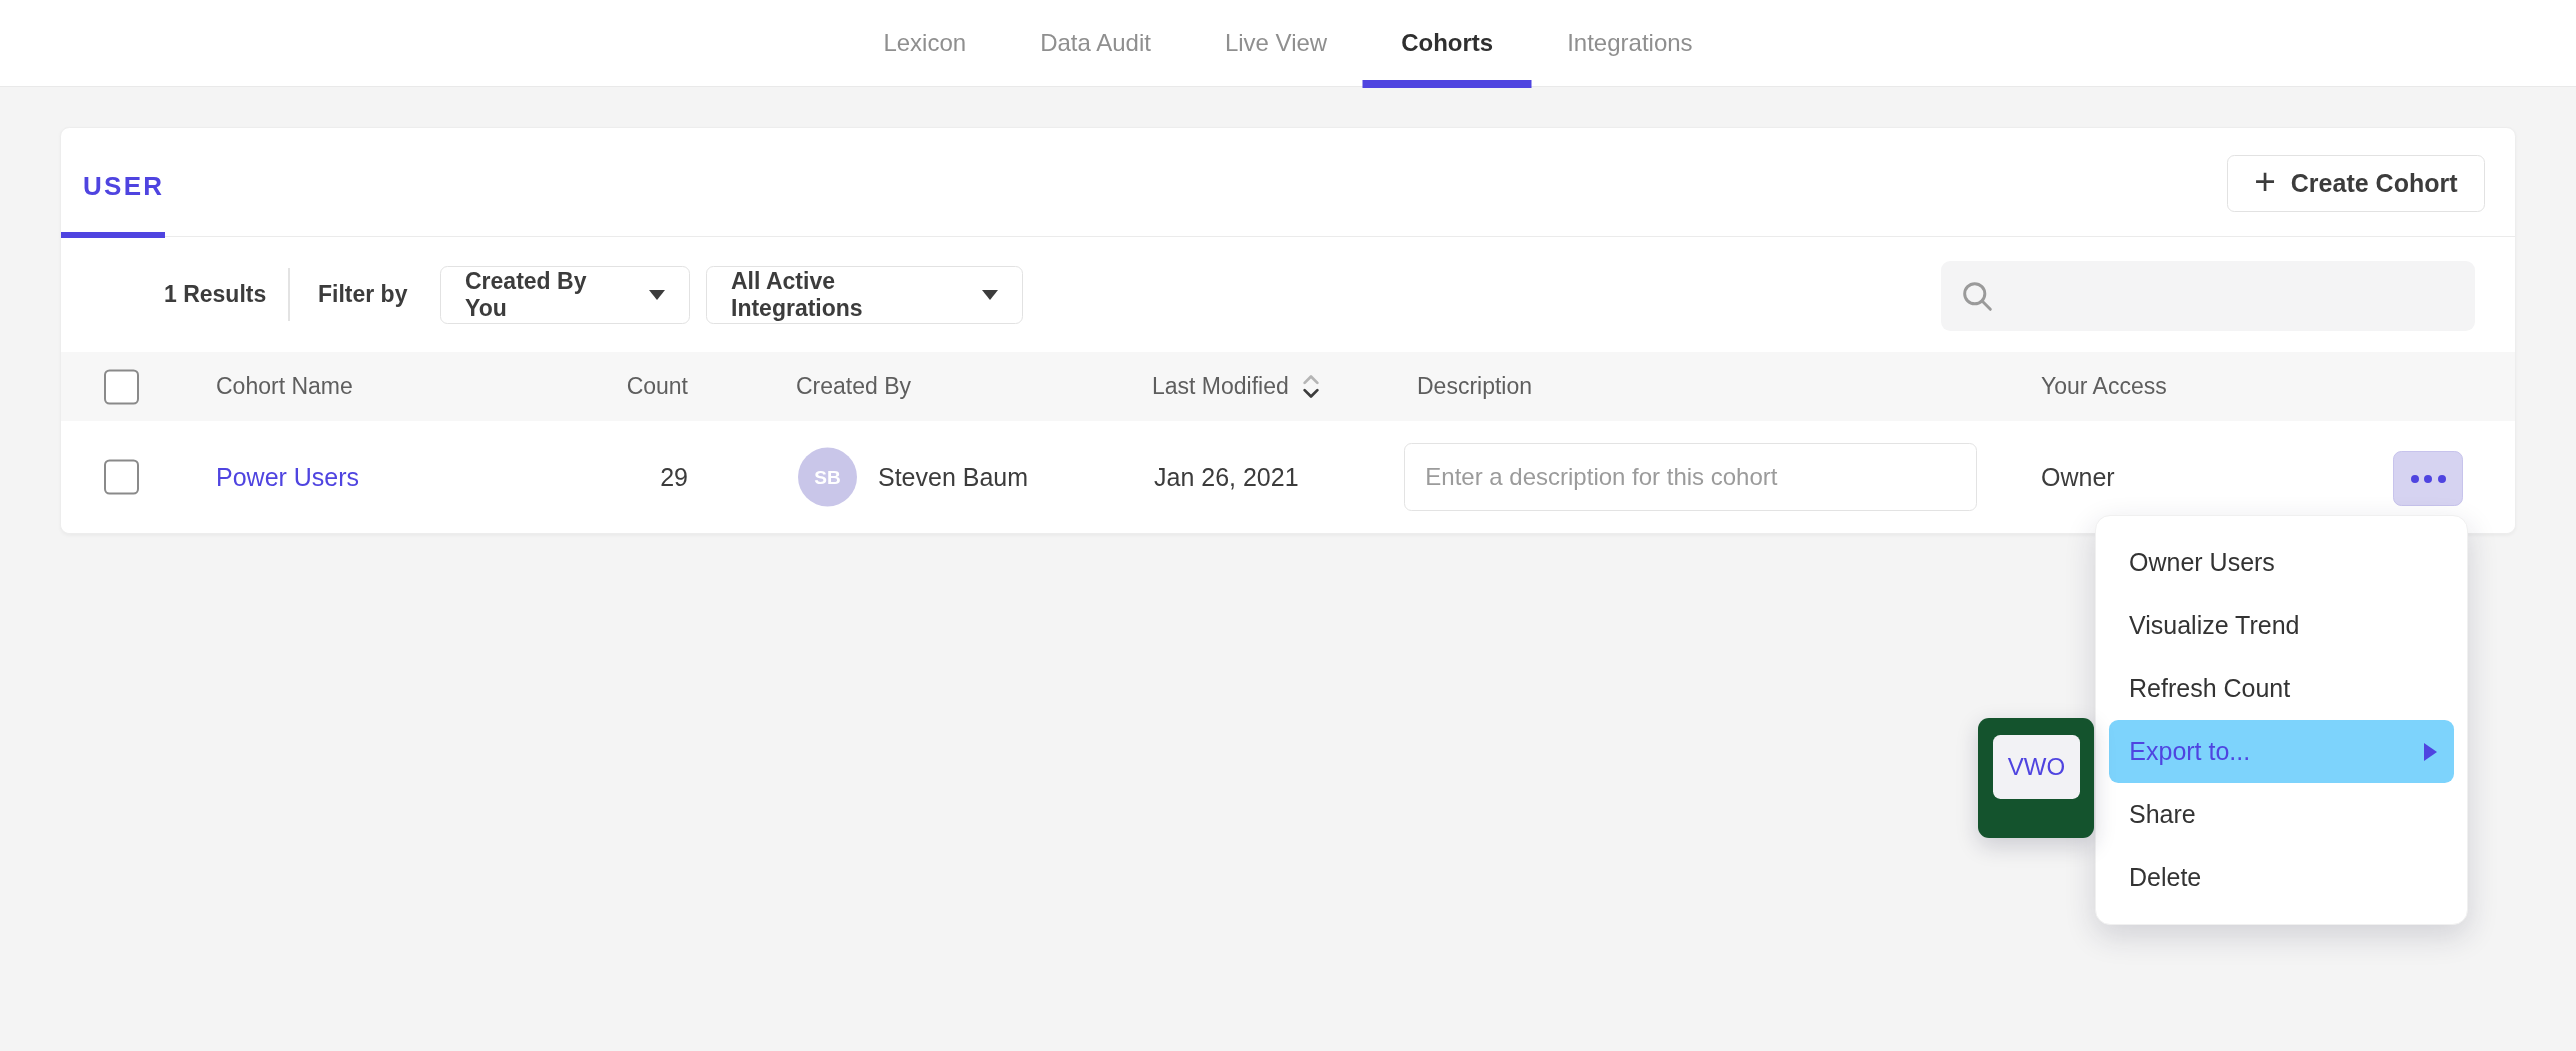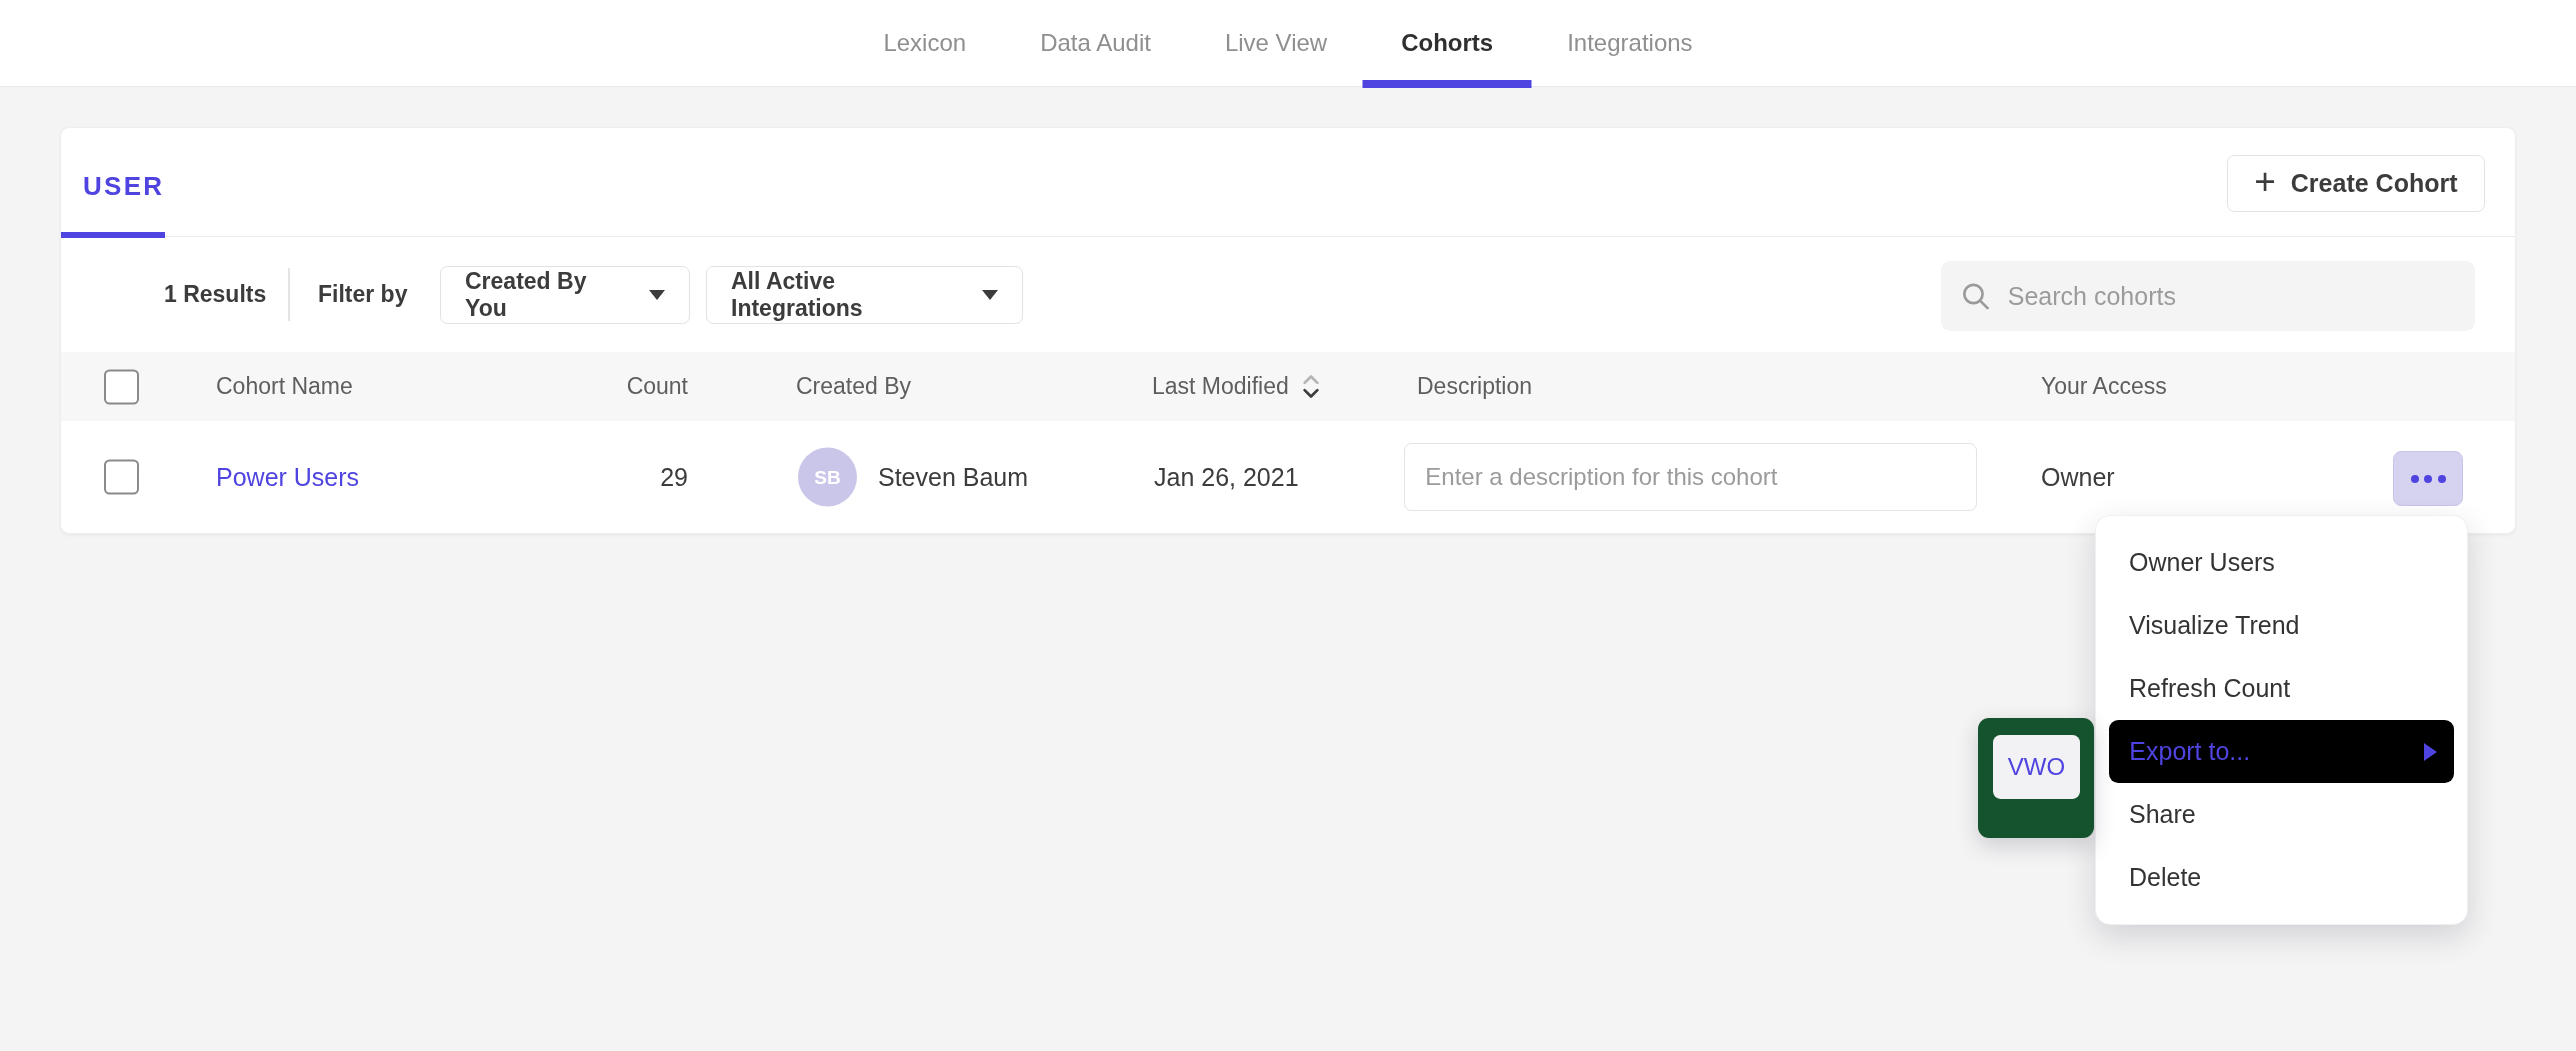--- a/index.html
+++ b/index.html
@@ -56,21 +56,21 @@
   .created-name{left:817px;}
   .row-modified{left:1093px;}
   .desc-input{position:absolute;left:1343px;top:22px;width:573px;height:68px;border:1.8px solid #E3E3E3;border-radius:7.4px;padding:0 20.3px;font-size:24px;color:var(--text-dark);outline:none;}
   .desc-input::placeholder{color:var(--text-placeholder);}
   .more-btn{position:absolute;left:2332px;top:30px;width:70px;height:55px;background:#D6D3F1;border:0.9px solid #C7C3EC;border-radius:8.3px;display:flex;align-items:center;justify-content:center;gap:5.5px;cursor:pointer;}
   .ring{width:7.4px;height:7.4px;border:4.6px solid var(--accent);border-radius:50%;background:transparent;}
 
   
   .context-menu{position:absolute;left:2095px;top:515px;width:373px;padding:15px 0;background:#fff;border-radius:15px;border:0.9px solid #F0F0F0;box-shadow:0 11px 31px rgba(30,30,60,.16);}
   .menu-item{height:63px;display:flex;align-items:center;padding-left:33px;font-size:25px;color:#333;cursor:pointer;}
-  .menu-item.highlight{margin:0 13px;padding-left:20.3px;padding-right:16.6px;background:#000000;border-radius:9.2px;color:var(--accent);justify-content:space-between;}
+  .menu-item.highlight{margin:0 13px;padding-left:20.3px;padding-right:16.6px;background:#7dd3fc;border-radius:9.2px;color:var(--accent);justify-content:space-between;}
   .arrow-right{width:0;height:0;border-top:9.2px solid transparent;border-bottom:9.2px solid transparent;border-left:13px solid var(--accent);}
 
   
   .submenu{position:absolute;left:1978px;top:718px;width:116px;height:120px;background:#14532d;border-radius:11px;box-shadow:0 7.4px 22px rgba(30,30,60,.18);padding-left:24px;}
   .submenu-item{position:absolute;left:15px;top:16.6px;width:87px;height:64px;background:#F2F2F5;border-radius:7.4px;display:flex;align-items:center;justify-content:center;font-size:24px;color:var(--accent);cursor:pointer;}
 </style>
 </head>
 <body>
 
 <div class="topbar">
@@ -102,21 +102,20 @@
     </div>
     <div class="dropdown dd-2">
       <span>All Active Integrations</span>
       <span class="caret-down"></span>
     </div>
     <div class="search-box">
       <svg width="33" height="33" viewBox="0 0 36 36">
         <circle cx="15" cy="15" r="11" fill="none" stroke="#9A9A9A" stroke-width="3.2"></circle>
         <line x1="23" y1="23" x2="32" y2="32" stroke="#9A9A9A" stroke-width="3.2" stroke-linecap="round"></line>
       </svg>
-      <input type="text" placeholder="Search cohorts" style="">
     </div>
   </div>
 
   <div class="thead">
     <div class="checkbox"></div>
     <div class="cell col-name">Cohort Name</div>
     <div class="cell col-count">Count</div>
     <div class="cell col-created">Created By</div>
     <div class="cell col-modified">
       <span>Last Modified</span>

